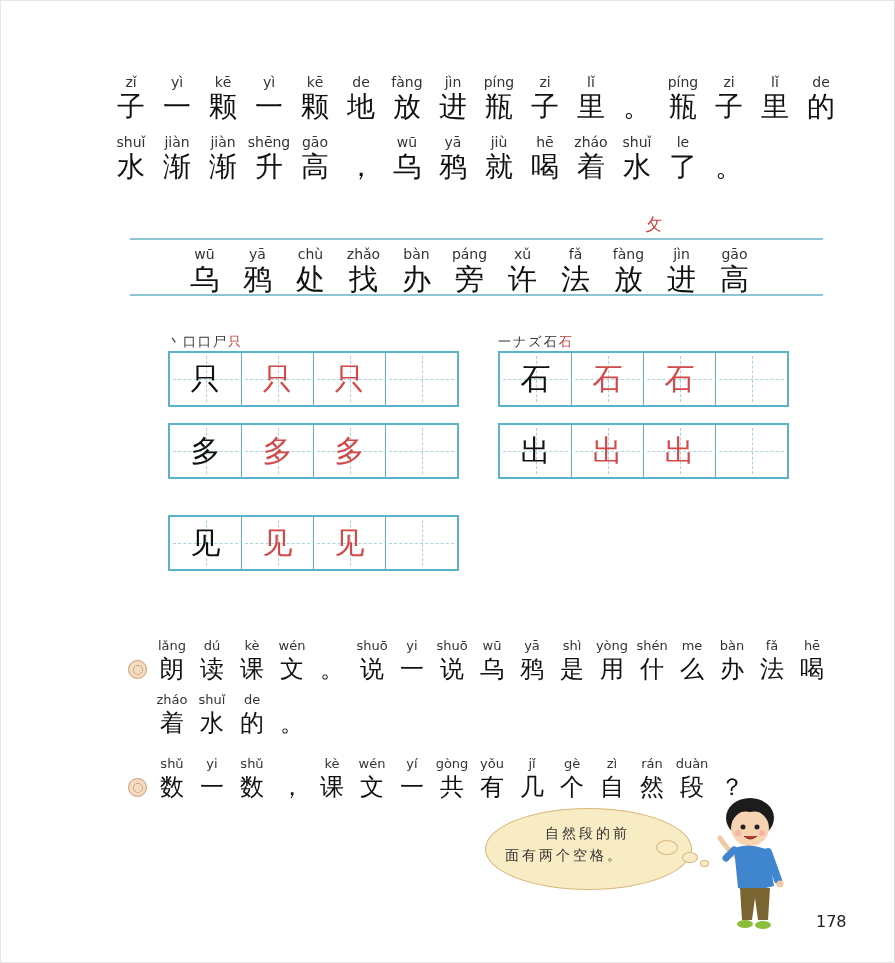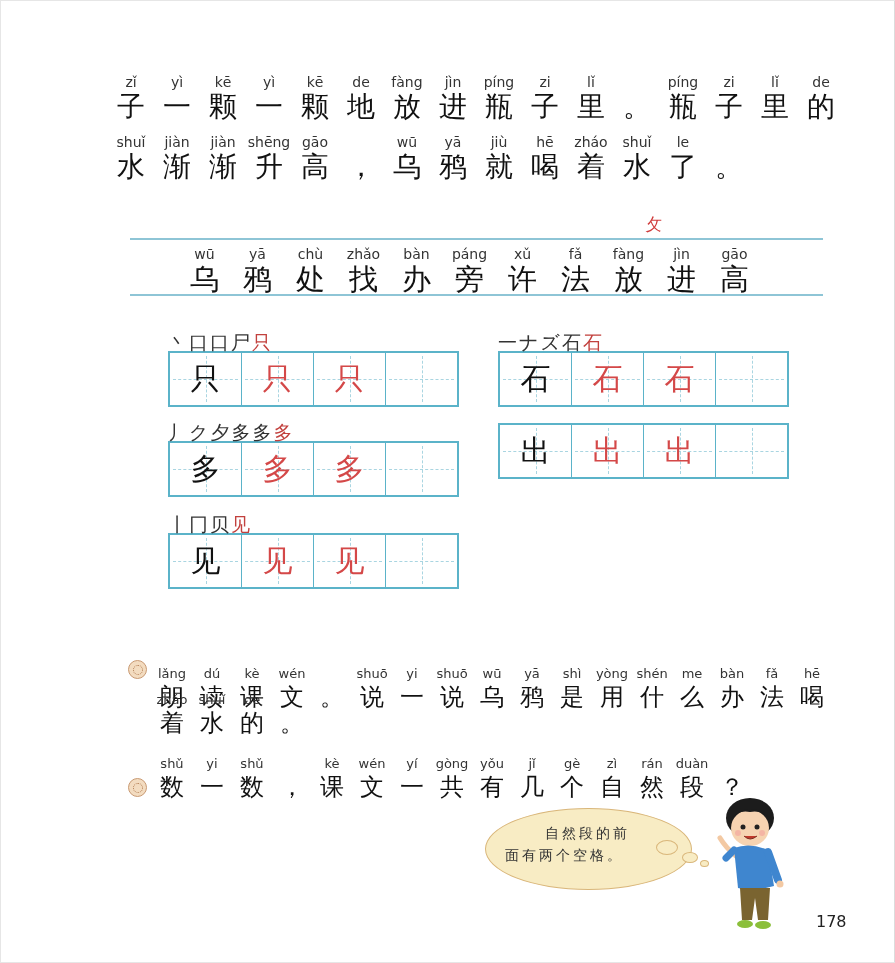--- a/index.html
+++ b/index.html
@@ -14,21 +14,21 @@
 
     
     .band-line { position:absolute; left:130px; width:693px; height:2px; background:#8ec5d6; }
     .band-mark { position:absolute; left:645px; top:213px; font-family:"DejaVu Serif", serif; font-size:17px; color:#d03b3b; }
     .vocab { position:absolute; top:246px; left:178px; display:flex; gap:0; }
     .vocab .rb { width:53px; }
     .vocab .hz { font-size:29px; }
 
     
     .wgroup { position:absolute; }
-    .strokes { font-family:"DejaVu Serif", serif; font-size:19px; color:#333; height:18px; line-height:18px; letter-spacing:2px; white-space:nowrap; }
+    .strokes { font-family:"DejaVu Serif", serif; font-size:13px; color:#333; height:18px; line-height:18px; letter-spacing:2px; white-space:nowrap; }
     .strokes .last { color:#c2413e; }
     .grid { display:flex; border:2px solid #5bb3c9; background:#fff; }
     .cell { width:71px; height:52px; position:relative; border-right:1.5px solid #5bb3c9; display:flex; align-items:center; justify-content:center; }
     .cell:last-child { border-right:none; }
     .cell::before { content:""; position:absolute; left:50%; top:3px; bottom:3px; border-left:1px dashed #a9d5e1; }
     .cell::after { content:""; position:absolute; top:50%; left:3px; right:3px; border-top:1px dashed #a9d5e1; }
     .cell span { position:relative; z-index:1; font-family:"DejaVu Serif", serif; font-size:30px; }
     .c-black { color:#111; }
     .c-red { color:#d44848; }
 
@@ -251,21 +251,20 @@
       <div class="cell">
         <span class="c-red">石</span>
       </div>
       <div class="cell">
         <span class="c-red">石</span>
       </div>
       <div class="cell"></div>
     </div>
   </div>
 <div class="wgroup" id="w2" style="left:168px; top:423px;">
-    <div class="strokes"><span>丿</span><span>ク</span><span>夕</span><span>多</span><span>多</span><span class="last">多</span></div>
     <div class="grid">
       <div class="cell">
         <span class="c-black">多</span>
       </div>
       <div class="cell">
         <span class="c-red">多</span>
       </div>
       <div class="cell">
         <span class="c-red">多</span>
       </div>
@@ -280,37 +279,36 @@
       <div class="cell">
         <span class="c-red">出</span>
       </div>
       <div class="cell">
         <span class="c-red">出</span>
       </div>
       <div class="cell"></div>
     </div>
   </div>
 <div class="wgroup" id="w4" style="left:168px; top:515px;">
-    <div class="strokes"><span>丨</span><span>冂</span><span>贝</span><span class="last">见</span></div>
     <div class="grid">
       <div class="cell">
         <span class="c-black">见</span>
       </div>
       <div class="cell">
         <span class="c-red">见</span>
       </div>
       <div class="cell">
         <span class="c-red">见</span>
       </div>
       <div class="cell"></div>
     </div>
   </div>
 
 <div class="ex-icon" style="left:128px; top:660px;"></div>
-<div class="ruby-line ex" id="ex1-line1" style="left:152px; top:638px;margin-top:28px;">
+<div class="ruby-line ex" id="ex1-line1" style="left:152px; top:638px;">
     <span class="rb" style="width: 40px;">
       <span class="py">lǎng</span>
       <span class="hz">朗</span>
     </span>
     <span class="rb" style="width: 40px;">
       <span class="py">dú</span>
       <span class="hz">读</span>
     </span>
     <span class="rb" style="width: 40px;">
       <span class="py">kè</span>

